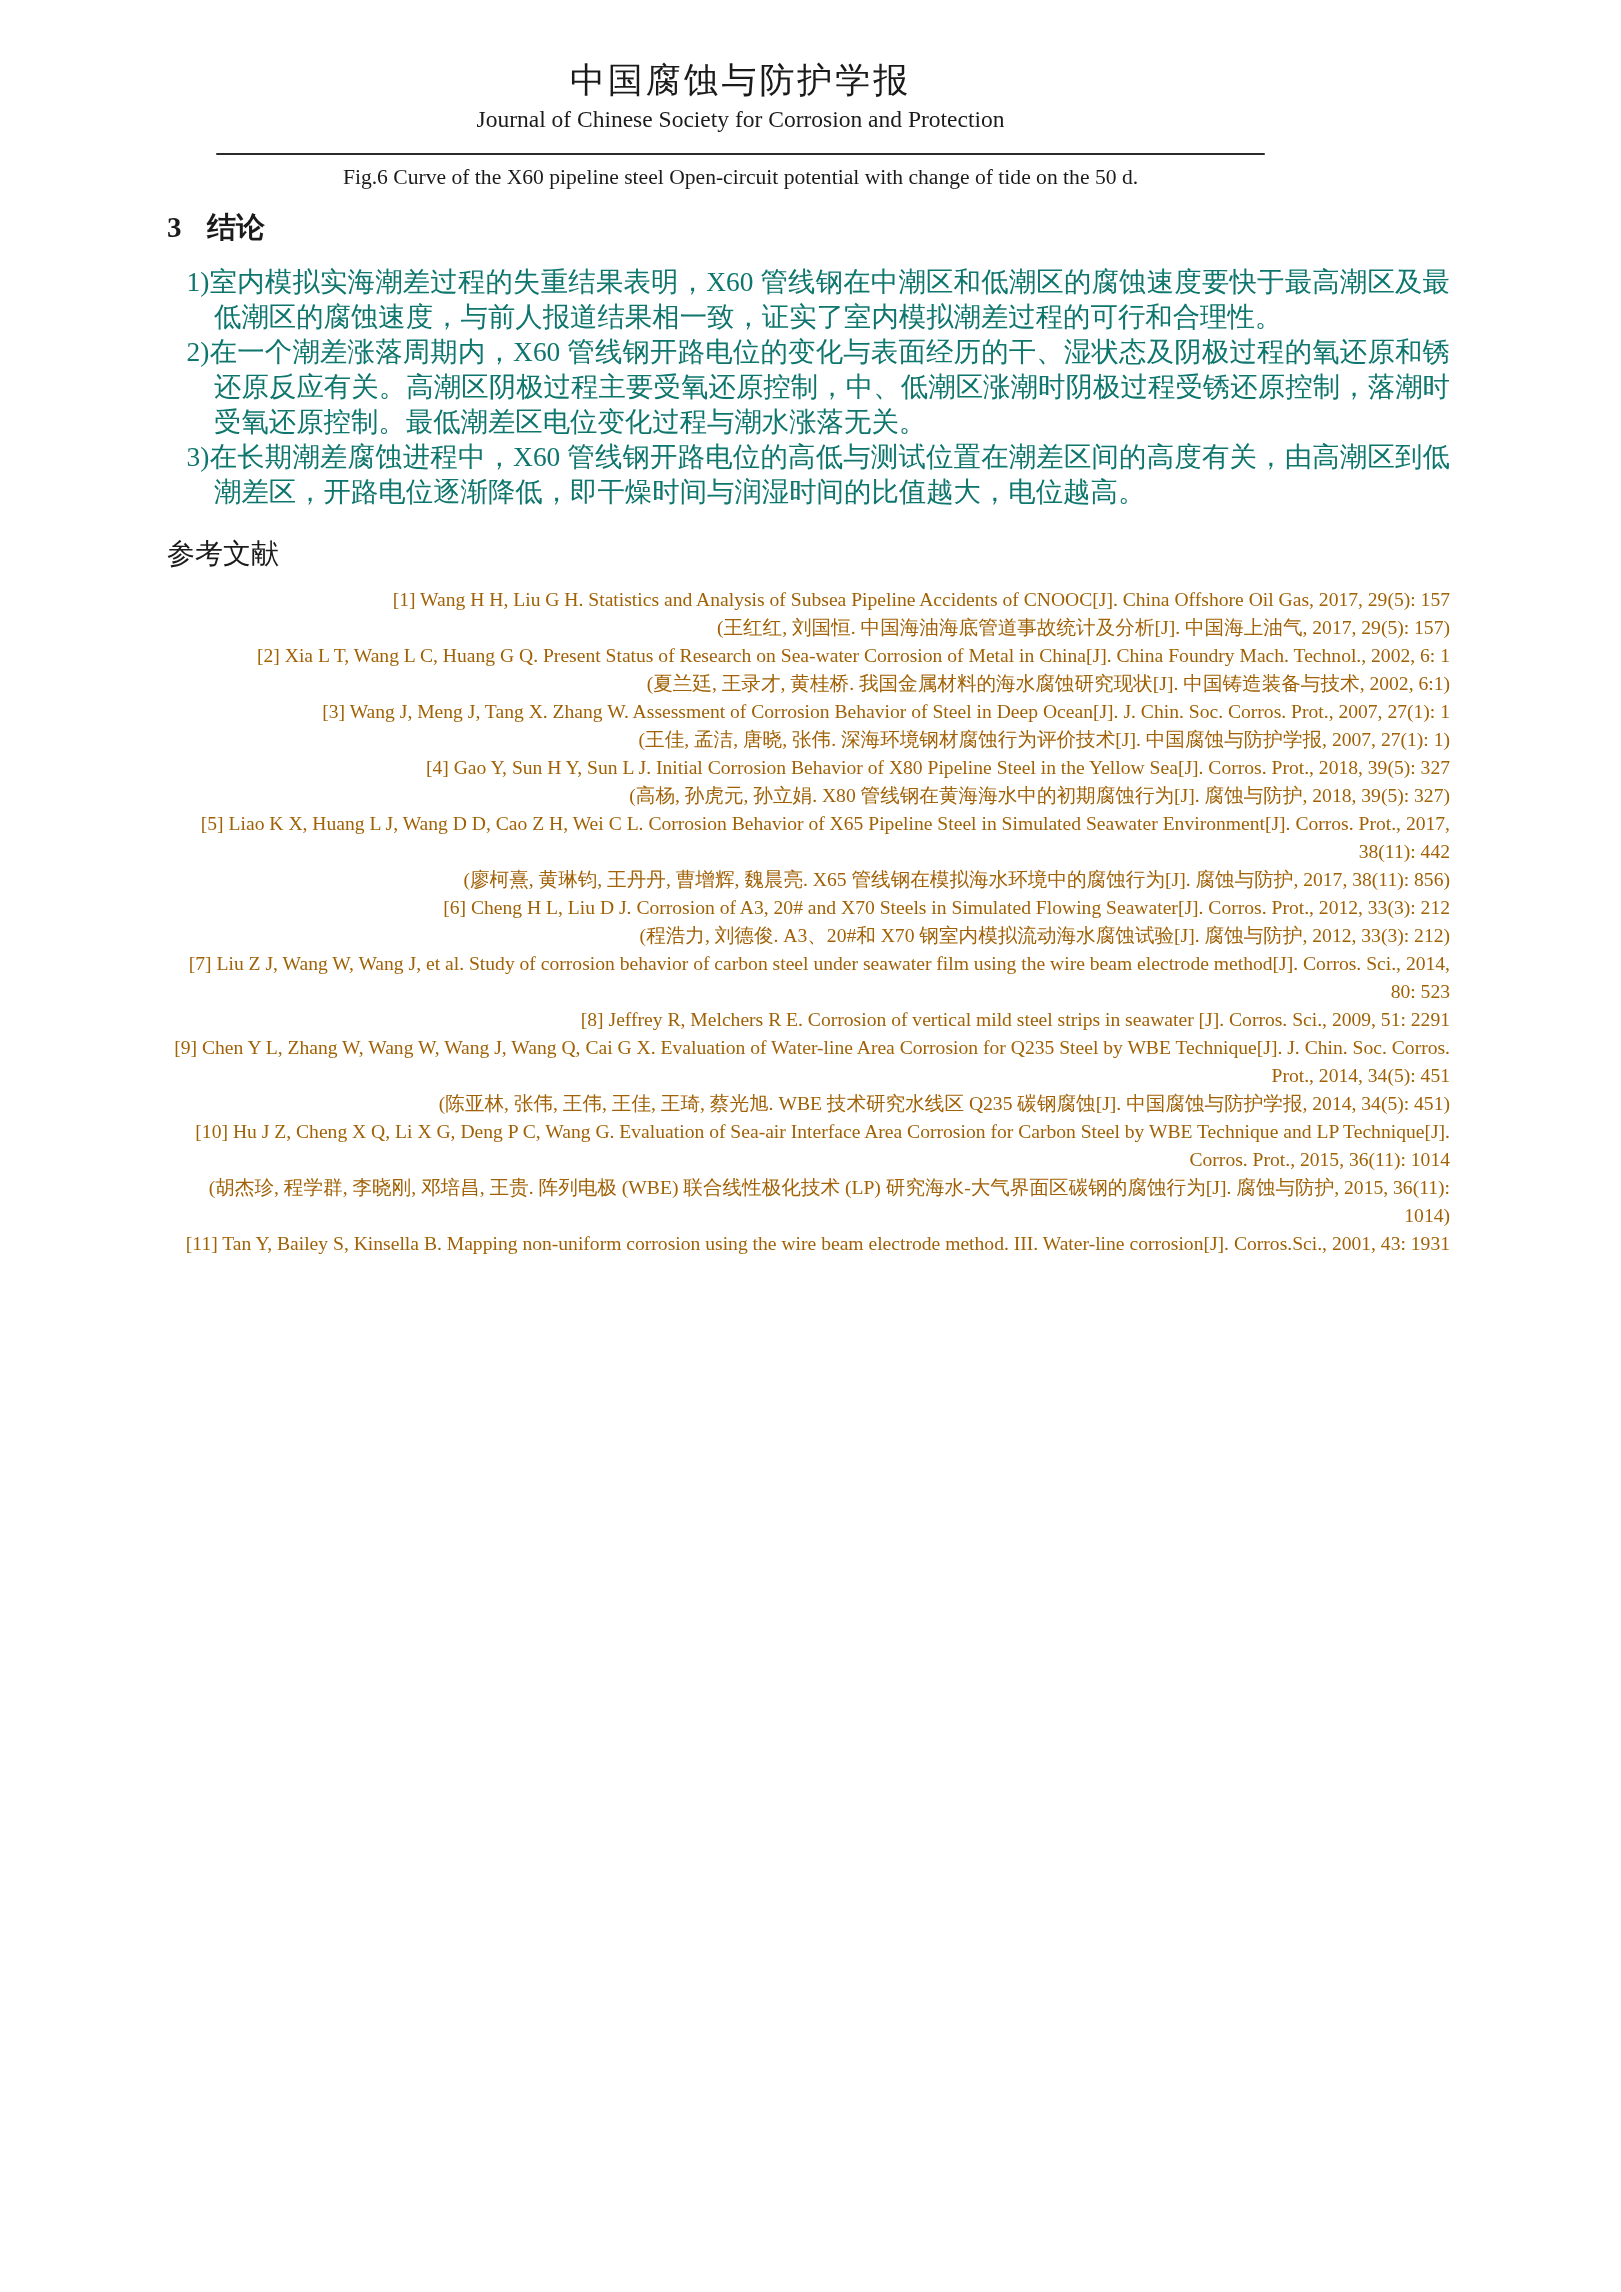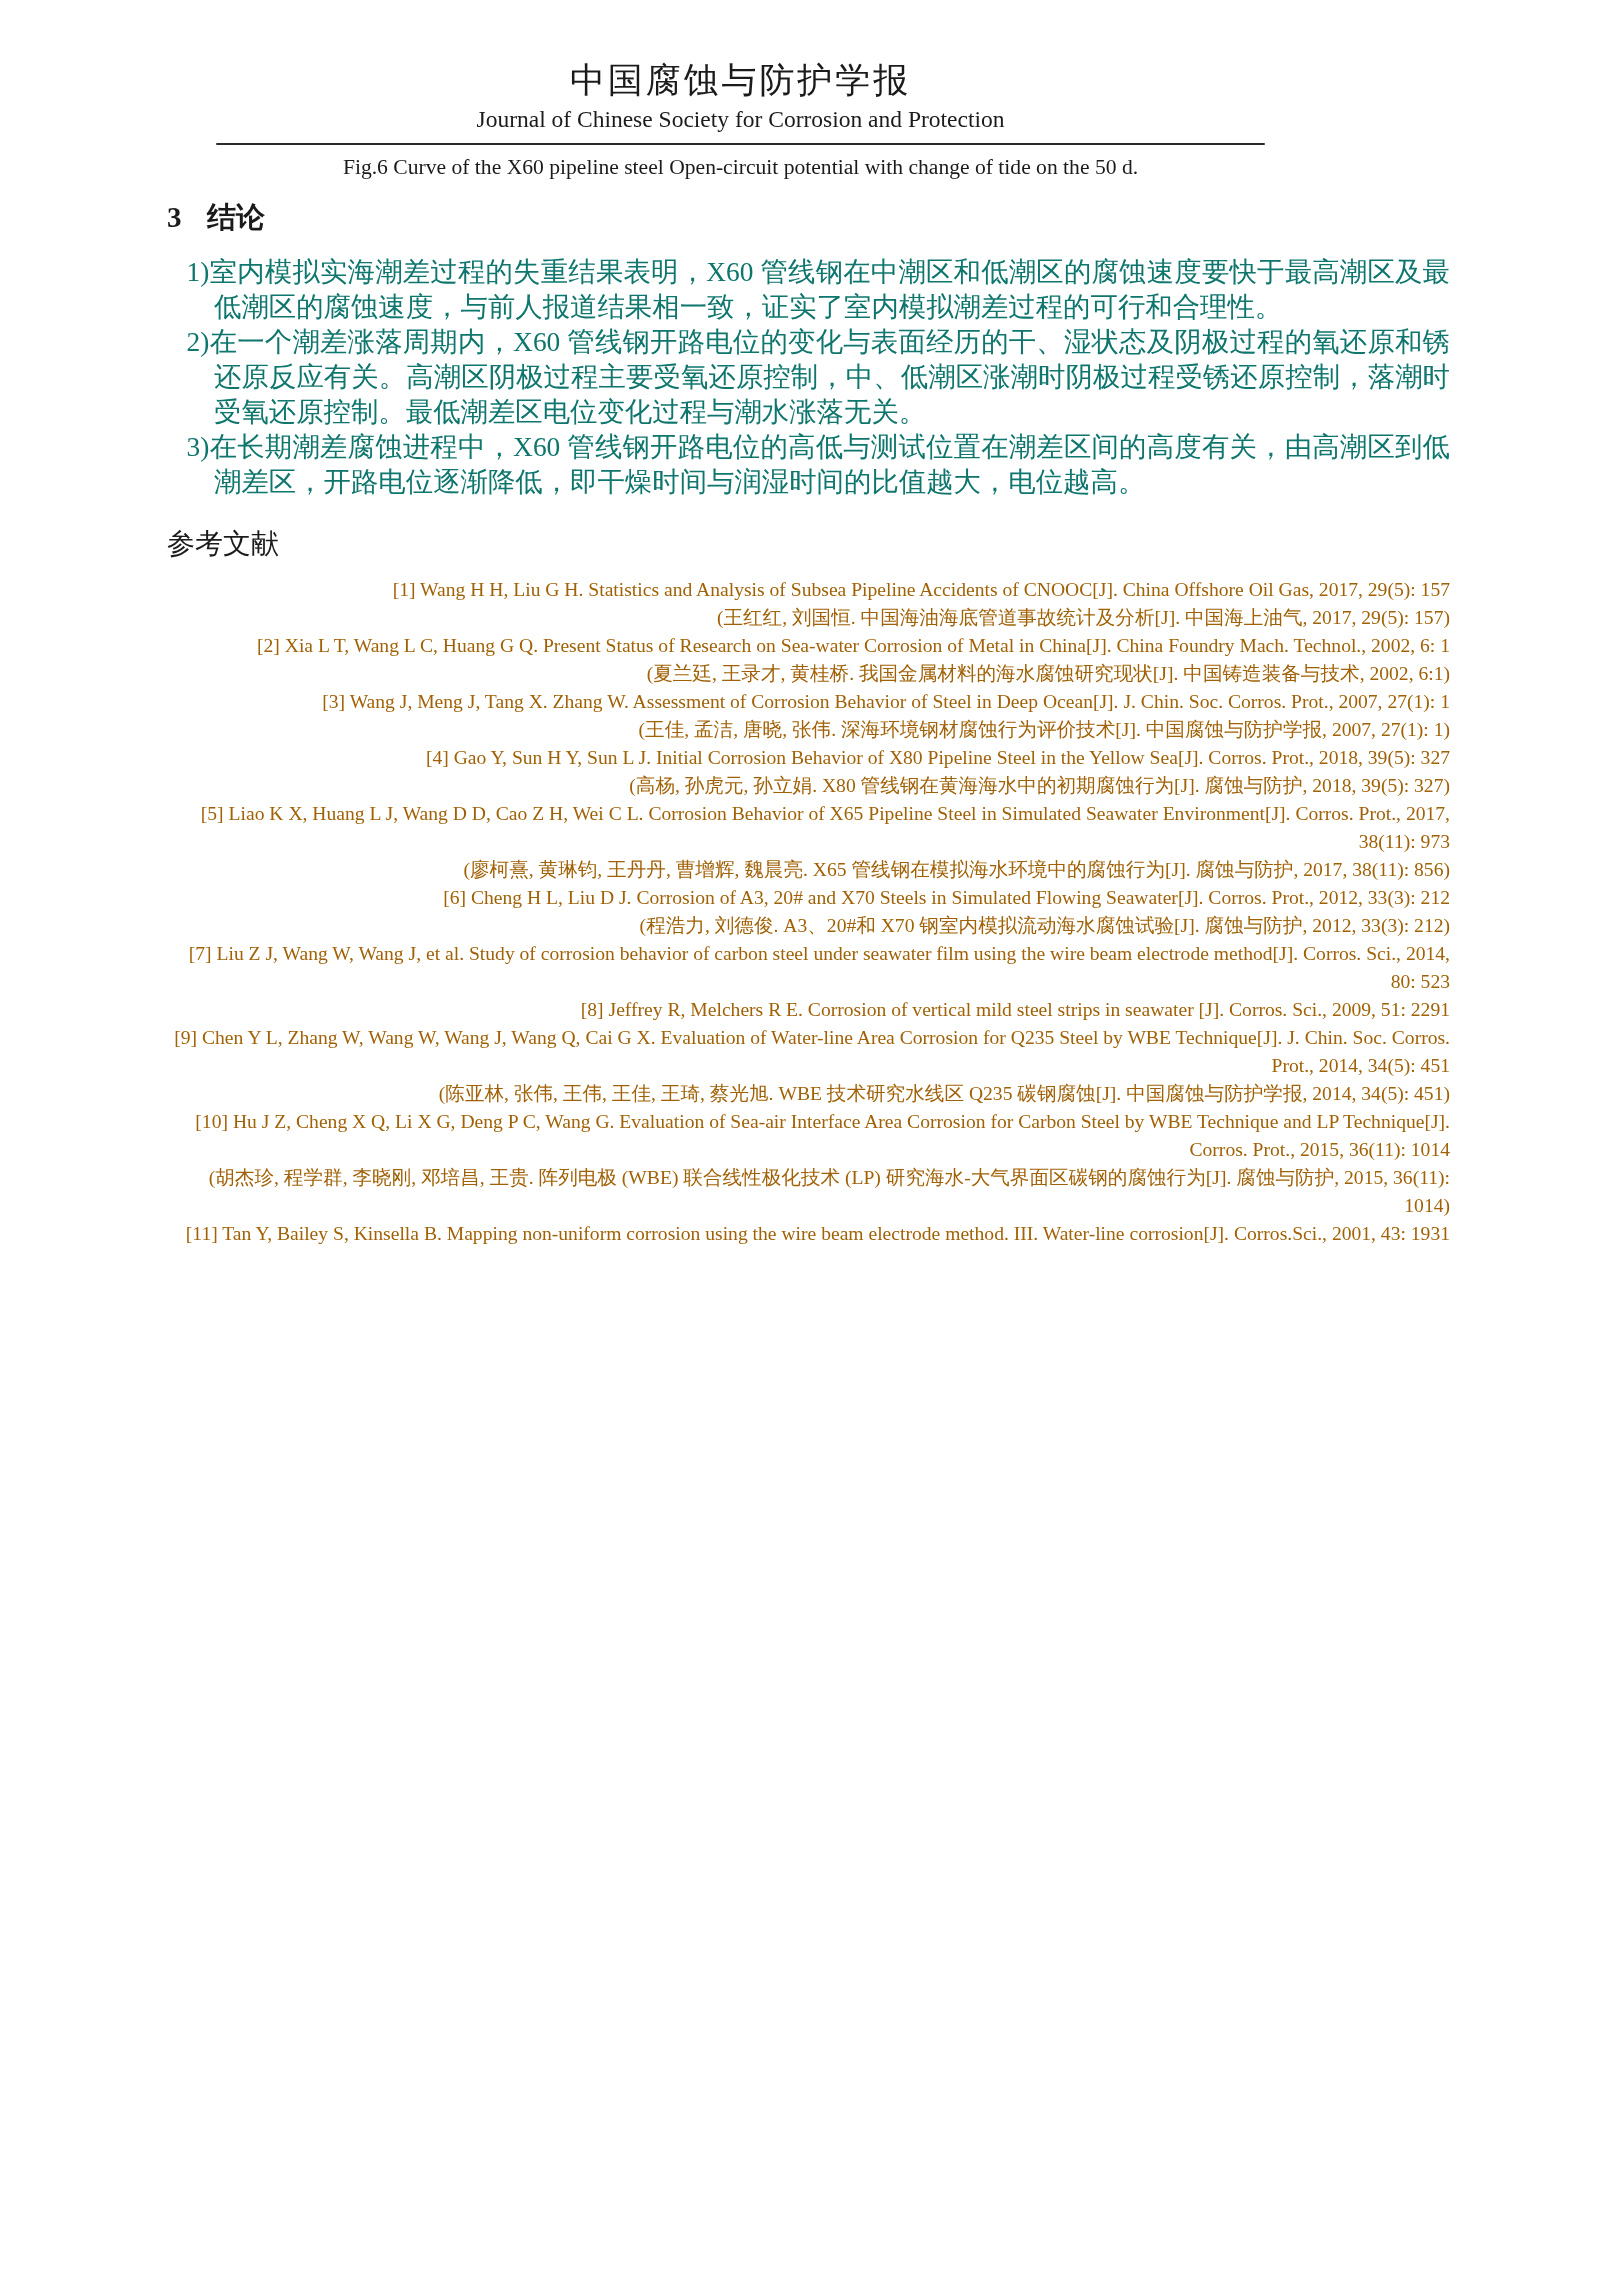--- a/index.html
+++ b/index.html
@@ -26,21 +26,21 @@
   }
   .journal-title-zh {
     font-size: 35px;
     font-weight: normal;
     letter-spacing: 2.9px;
     line-height: 1.15;
   }
   .journal-title-en {
     font-size: 23.5px;
     margin-top: 3.9px;
-    padding-bottom: 10px;
+    padding-bottom: 20px;
     line-height: 1.2;
   }
   .header-rule {
     border: none;
     border-top: 2px solid #2b2b2b;
     height: 0;
     width: 100%;
   }
   .figure-caption {
     font-size: 21.6px;
@@ -123,21 +123,21 @@
       <p class="ref-line">[3] Wang J, Meng J, Tang X. Zhang W. Assessment of Corrosion Behavior of Steel in Deep Ocean[J]. J. Chin. Soc. Corros. Prot., 2007, 27(1): 1</p>
       <p class="ref-line">(王佳, 孟洁, 唐晓, 张伟. 深海环境钢材腐蚀行为评价技术[J]. 中国腐蚀与防护学报, 2007, 27(1): 1)</p>
     </div>
 
     <div class="ref">
       <p class="ref-line">[4] Gao Y, Sun H Y, Sun L J. Initial Corrosion Behavior of X80 Pipeline Steel in the Yellow Sea[J]. Corros. Prot., 2018, 39(5): 327</p>
       <p class="ref-line">(高杨, 孙虎元, 孙立娟. X80 管线钢在黄海海水中的初期腐蚀行为[J]. 腐蚀与防护, 2018, 39(5): 327)</p>
     </div>
 
     <div class="ref">
-      <p class="ref-line">[5] Liao K X, Huang L J, Wang D D, Cao Z H, Wei C L. Corrosion Behavior of X65 Pipeline Steel in Simulated Seawater Environment[J]. Corros. Prot., 2017, 38(11): 973</p>
+      <p class="ref-line">[5] Liao K X, Huang L J, Wang D D, Cao Z H, Wei C L. Corrosion Behavior of X65 Pipeline Steel in Simulated Seawater Environment[J]. Corros. Prot., 2017, 38(11): 442</p>
       <p class="ref-line">(廖柯熹, 黄琳钧, 王丹丹, 曹增辉, 魏晨亮. X65 管线钢在模拟海水环境中的腐蚀行为[J]. 腐蚀与防护, 2017, 38(11): 856)</p>
     </div>
 
     <div class="ref">
       <p class="ref-line">[6] Cheng H L, Liu D J. Corrosion of A3, 20# and X70 Steels in Simulated Flowing Seawater[J]. Corros. Prot., 2012, 33(3): 212</p>
       <p class="ref-line">(程浩力, 刘德俊. A3、20#和 X70 钢室内模拟流动海水腐蚀试验[J]. 腐蚀与防护, 2012, 33(3): 212)</p>
     </div>
 
     <div class="ref">
       <p class="ref-line">[7] Liu Z J, Wang W, Wang J, et al. Study of corrosion behavior of carbon steel under seawater film using the wire beam electrode method[J]. Corros. Sci., 2014, 80: 523</p>

